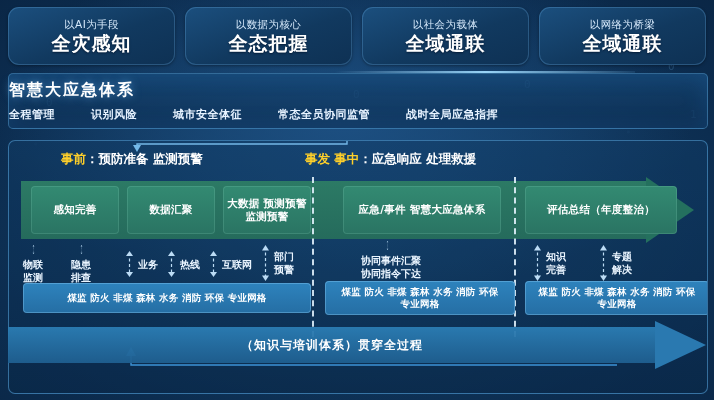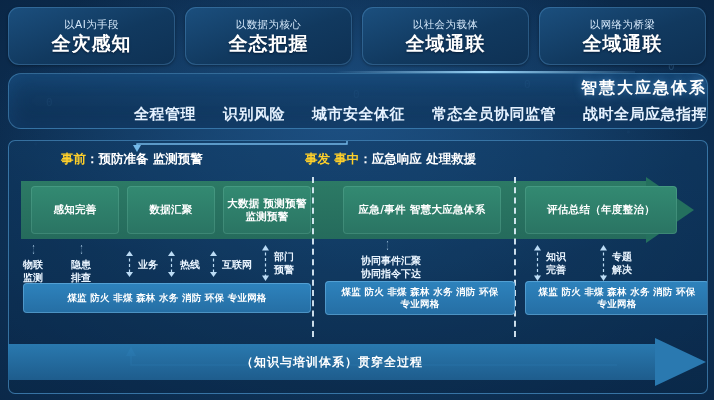--- a/index.html
+++ b/index.html
@@ -40,27 +40,27 @@
     box-shadow:inset 0 0 0 1px rgba(110,180,235,.28), 0 1px 3px rgba(0,0,0,.35);
     display:flex;flex-direction:column;align-items:center;justify-content:center;
     color:#eaf4ff;line-height:1;
   }
   .topcard .sub{font-size:10.5px;letter-spacing:.4px;color:#d6e9fb;margin-bottom:4px;font-weight:400;}
   .topcard .main{font-size:19px;font-weight:700;letter-spacing:1px;color:#ffffff;
     text-shadow:0 1px 2px rgba(0,20,45,.8);}
 
   
   .title-band{position:absolute;left:8px;top:73px;width:698px;height:54px;
-    border:1px solid rgba(95,175,230,.45);border-radius:13px;
+    border:1px solid rgba(95,175,230,.45);border-radius:5px;
     background:linear-gradient(180deg,rgba(21,69,114,.78),rgba(13,46,82,.72));
     box-shadow:inset 0 0 22px rgba(40,120,190,.22);
-    display:flex;flex-direction:column;align-items:flex-end;justify-content:center;}
+    display:flex;flex-direction:column;align-items:flex-start;justify-content:center;}
   .title-band .t{font-size:16px;font-weight:700;color:#ffffff;letter-spacing:2px;
     text-shadow:0 0 8px rgba(110,190,255,.55);margin-bottom:6px;}
-  .title-band .tags{display:flex;gap:27px;font-size:15px;color:#e6f2ff;font-weight:700;letter-spacing:.5px;}
+  .title-band .tags{display:flex;gap:36px;font-size:11px;color:#e6f2ff;font-weight:700;letter-spacing:.5px;}
   .title-glow{position:absolute;left:335px;top:71px;width:300px;height:2px;
     background:linear-gradient(90deg,rgba(120,200,255,0),rgba(160,220,255,.95),rgba(120,200,255,.1));}
 
   
   .panel{position:absolute;left:8px;top:140px;width:698px;height:252px;
     border:1px solid rgba(90,170,225,.55);border-radius:7px;overflow:hidden;
     background:linear-gradient(180deg,rgba(17,60,102,.55),rgba(10,40,72,.55));}
   .panel-inner{position:absolute;inset:0;}
 
   
@@ -107,21 +107,21 @@
   
   .barrow{position:absolute;left:0;top:-1px;width:698px;height:36px;}
   .bbody{position:absolute;left:0;top:0;width:648px;height:36px;
     background:linear-gradient(180deg,#2b7db4 0%,#1f5f90 100%);opacity:.95;}
   .bhead{position:absolute;left:647px;top:-6px;width:0;height:0;
     border-top:24px solid transparent;border-bottom:24px solid transparent;
     border-left:51px solid #2a79b0;}
   .btext{position:absolute;left:0;top:0;width:648px;height:36px;
     display:flex;align-items:center;justify-content:center;
     color:#ffffff;font-size:12px;font-weight:700;letter-spacing:1px;}
-  .bottom-wrap{position:absolute;left:8px;top:345px;width:698px;height:36px;}
+  .bottom-wrap{position:absolute;left:8px;top:328px;width:698px;height:36px;}
 </style>
 </head>
 <body>
 
 <div id="stage">
   <div class="speckle"></div>
 
   <div class="digits" style="left:118px;top:20px;">0</div>
   <div class="digits" style="left:165px;top:46px;">1</div>
   <div class="digits" style="left:288px;top:12px;">0</div>

